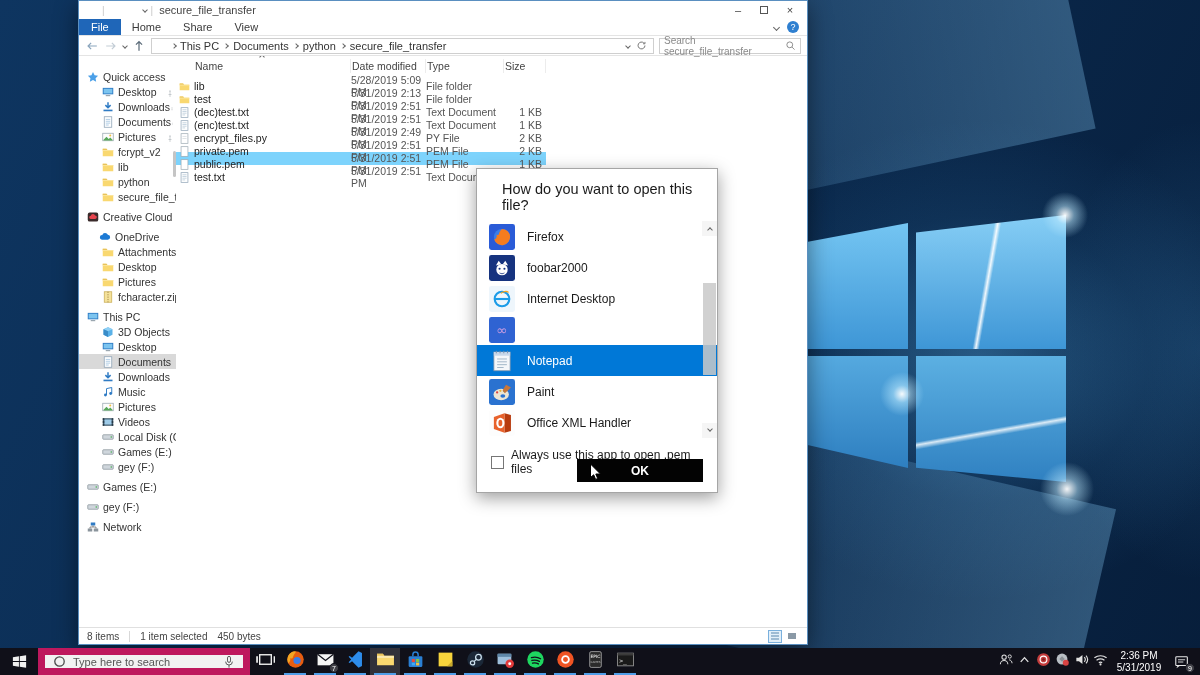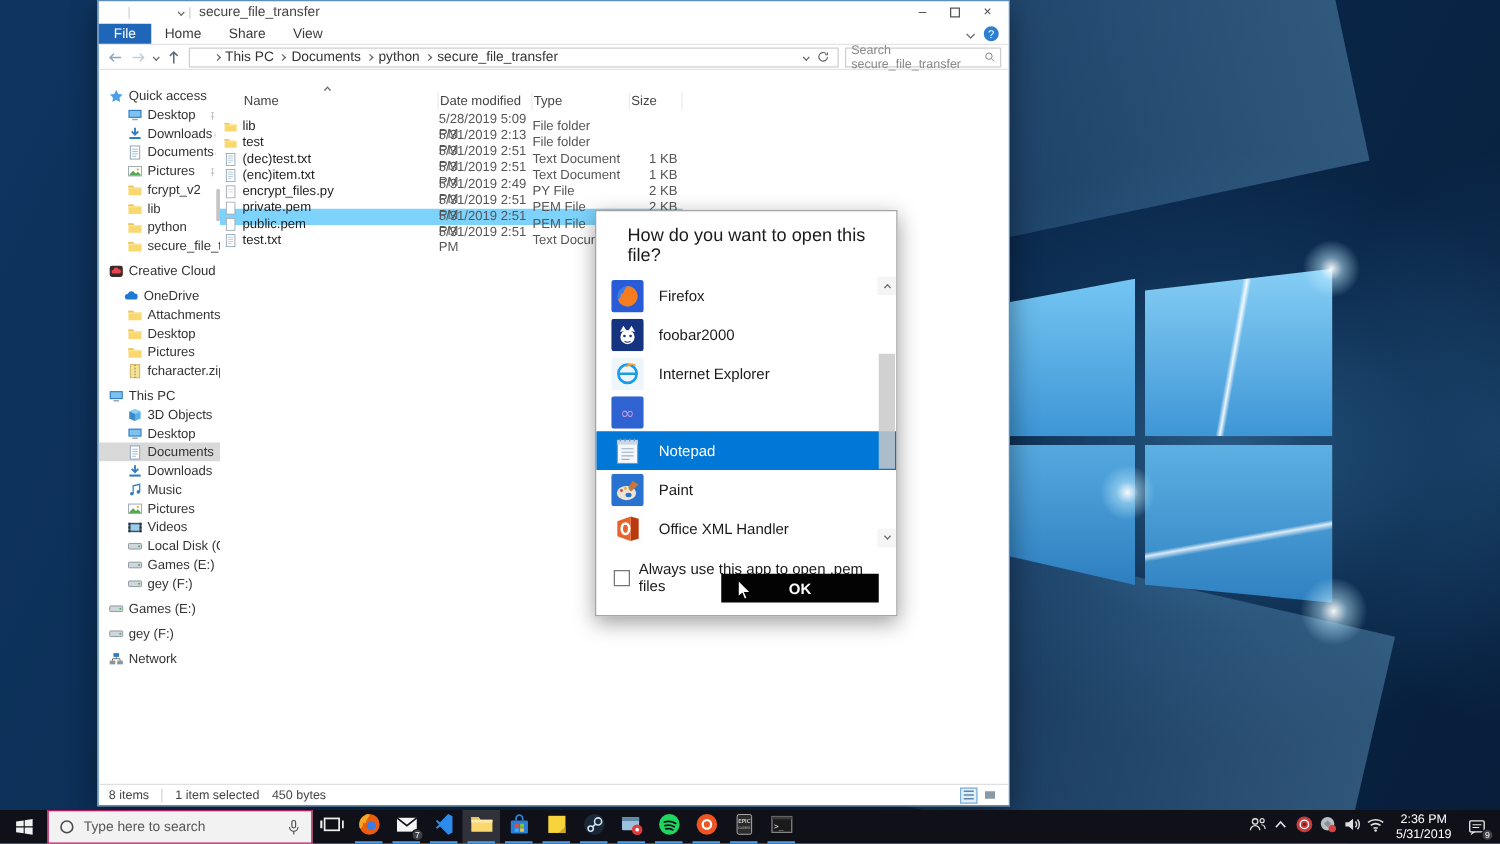--- a/index.html
+++ b/index.html
@@ -53,31 +53,31 @@
   .help-ico::after{content:'?';}
   .chv{width:5px;height:5px;border-right:1.4px solid #666;border-bottom:1.4px solid #666;display:inline-block;transform:rotate(45deg);}
   .chv.r{transform:rotate(-45deg);}
   .chv.u{transform:rotate(-135deg);}
   .chv.sm{width:4px;height:4px;}
   .navbar{height:20px;display:flex;align-items:center;padding:0 6px;gap:5px;border-bottom:1px solid #e4e4e4;flex:0 0 auto;}
   .nav-ico{width:14px;height:14px;flex:0 0 auto;}
   .addr{flex:1;height:16px;border:1px solid #cfcfcf;display:flex;align-items:center;padding:0 4px;gap:4px;font-size:11px;color:#333;background:#fff;}
   .crumb{white-space:nowrap;}
   .addr-right{margin-left:auto;display:flex;align-items:center;gap:6px;padding-right:2px;}
-  .searchbox{width:125px;height:16px;border:1px solid #cfcfcf;display:flex;align-items:center;padding:0 4px;font-size:10px;color:#8a8a8a;background:#fff;}
+  .searchbox{width:142px;height:16px;border:1px solid #cfcfcf;display:flex;align-items:center;padding:0 4px;font-size:10px;color:#8a8a8a;background:#fff;}
   .searchbox .mag{margin-left:auto;width:11px;height:11px;}
   .main{flex:1;display:flex;position:relative;overflow:hidden;}
   .sidebar{width:97px;padding-top:13px;position:relative;flex:0 0 auto;overflow:hidden;}
   .side-row{height:15px;display:flex;align-items:center;font-size:10.5px;color:#333;padding-right:2px;white-space:nowrap;}
   .side-row .ico{width:12px;height:12px;margin-right:4px;flex:0 0 auto;}
   .side-row.sel{background:#d9d9d9;}
   .side-row .pin{margin-left:auto;width:8px;height:8px;opacity:.7;}
   .side-scroll{position:absolute;right:0;top:95px;width:3px;height:26px;background:#c5c5c5;border-radius:2px;}
   .filearea{flex:1;position:relative;font-size:10.5px;}
-  .fhead{display:grid;grid-template-columns:18px 157px 75px 78px 42px;height:16px;align-items:center;color:#444;position:relative;margin-top:17px;}
+  .fhead{display:grid;grid-template-columns:18px 157px 75px 78px 42px;height:16px;align-items:center;color:#444;position:relative;margin-top:2px;}
   .fhead .hc{border-right:1px solid #ececec;height:14px;display:flex;align-items:center;padding-left:1px;}
   .sortcaret{position:absolute;left:84px;top:-3px;color:#999;}
   .frow{display:grid;grid-template-columns:18px 157px 75px 78px 42px;height:13px;align-items:center;width:370px;color:#222;}
   .frow.sel{background:#7dd3fc;}
   .frow .ico{width:11px;height:11px;margin-left:3px;}
   .frow .c-date,.frow .c-type,.frow .c-size{color:#555;}
   .frow .c-size{text-align:right;padding-right:4px;}
   .statusbar{height:17px;border-top:1px solid #e0e0e0;display:flex;align-items:center;font-size:10px;color:#444;padding:0 8px;gap:10px;flex:0 0 auto;}
   .sb-sep{border-left:1px solid #d8d8d8;height:11px;}
   .view-toggles{margin-left:auto;display:flex;gap:3px;}
@@ -98,21 +98,21 @@
   .dlg-scroll .thumb{position:absolute;left:1px;top:62px;width:13px;height:92px;background:#c9c9c9;opacity:.85;}
   .dlg-check{display:flex;align-items:center;gap:7px;padding:10px 14px 0;}
   .cbox{width:13px;height:13px;border:1px solid #767676;background:#fff;flex:0 0 auto;}
   .ok-btn{position:absolute;right:14px;top:290px;width:126px;height:23px;background:#030303;color:#fff;
     display:flex;align-items:center;justify-content:center;font-weight:600;font-size:12px;}
   .cursor{position:absolute;left:112px;top:294px;width:13px;height:19px;z-index:5;}
   
   .taskbar{position:absolute;left:0;bottom:0;width:1200px;height:27px;background:#101019;display:flex;align-items:stretch;z-index:10;}
   .start{width:38px;display:flex;align-items:center;justify-content:center;}
   .start svg{width:17px;height:17px;}
-  .tb-search{width:212px;background:#f2f2f2;border:1px solid #be185d;display:flex;align-items:center;gap:7px;padding:0 8px;font-size:11px;color:#555;}
+  .tb-search{width:212px;background:#f2f2f2;border:7px solid #be185d;display:flex;align-items:center;gap:7px;padding:0 8px;font-size:11px;color:#555;}
   .tb-search .ring{width:13px;height:13px;flex:0 0 auto;}
   .tb-search .mic{margin-left:auto;width:12px;height:14px;flex:0 0 auto;}
   .tb-app{width:30px;position:relative;display:flex;align-items:center;justify-content:center;}
   .tb-app svg{width:19px;height:19px;}
   .tb-app.open::after{content:'';position:absolute;left:4px;right:4px;bottom:0;height:2px;background:#4f9ee8;}
   .tb-app.active{background:rgba(255,255,255,.14);}
   .tb-badge{position:absolute;right:1px;bottom:2px;min-width:10px;height:10px;border-radius:50%;background:#3f3f46;
     color:#fff;font-size:7px;display:flex;align-items:center;justify-content:center;border:1px solid #101019;}
   .tray{margin-left:auto;display:flex;align-items:center;gap:2px;padding-right:4px;}
   .tray-ico{width:19px;height:22px;display:flex;align-items:center;justify-content:center;}
@@ -481,21 +481,21 @@
               <span class="c-name">(dec)test.txt</span>
               <span class="c-date">5/31/2019 2:51 PM</span>
               <span class="c-type">Text Document</span>
               <span class="c-size">1 KB</span>
             </div>
             <div class="frow">
               <span class="ico"><svg viewBox="0 0 16 16" width="100%" height="100%">
                   <rect x="3" y="1" width="10" height="14" fill="#fff" stroke="#8aa0b4"></rect>
                   <path d="M5 4h6M5 6.5h6M5 9h6M5 11.5h4" stroke="#9ab4c8" stroke-width=".8"></path>
                 </svg></span>
-              <span class="c-name">(enc)item.txt</span>
+              <span class="c-name">(enc)test.txt</span>
               <span class="c-date">5/31/2019 2:51 PM</span>
               <span class="c-type">Text Document</span>
               <span class="c-size">1 KB</span>
             </div>
             <div class="frow">
               <span class="ico"><svg viewBox="0 0 16 16" width="100%" height="100%">
                   <rect x="3" y="1" width="10" height="14" fill="#fff" stroke="#9aa7b0"></rect>
                   <path d="M5 5h6M5 8h6" stroke="#c4ccd2" stroke-width=".8"></path>
                 </svg></span>
               <span class="c-name">encrypt_files.py</span>
@@ -577,21 +577,21 @@
             </svg></span>
           <span>foobar2000</span>
         </div>
         <div class="dlg-row">
           <span class="appico"><svg viewBox="0 0 32 32" width="100%" height="100%">
               <rect width="32" height="32" rx="3" fill="#eef6fc"></rect>
               <circle cx="16" cy="16" r="9" fill="none" stroke="#1b9ce8" stroke-width="2.6"></circle>
               <path d="M7.5 16h17" stroke="#1b9ce8" stroke-width="2.6"></path>
               <path d="M24 8c-2.5-2.5-7-1-9.5 1" stroke="#f5a623" stroke-width="1.6" fill="none"></path>
             </svg></span>
-          <span>Internet Explorer</span>
+          <span>Internet Desktop</span>
         </div>
         <div class="dlg-row">
           <span class="appico"><svg viewBox="0 0 32 32" width="100%" height="100%">
               <rect width="32" height="32" rx="3" fill="#2f63d2"></rect>
               <text x="16" y="22.5" font-size="17" fill="#c49ae0" text-anchor="middle" font-family="DejaVu Sans">∞</text>
             </svg></span>
         </div>
         <div class="dlg-row sel" style="background: rgb(0, 120, 215);">
           <span class="appico"><svg viewBox="0 0 32 32" width="100%" height="100%">
               <rect x="6" y="5" width="20" height="23" fill="#f4f7fa" stroke="#7a93ad"></rect>

